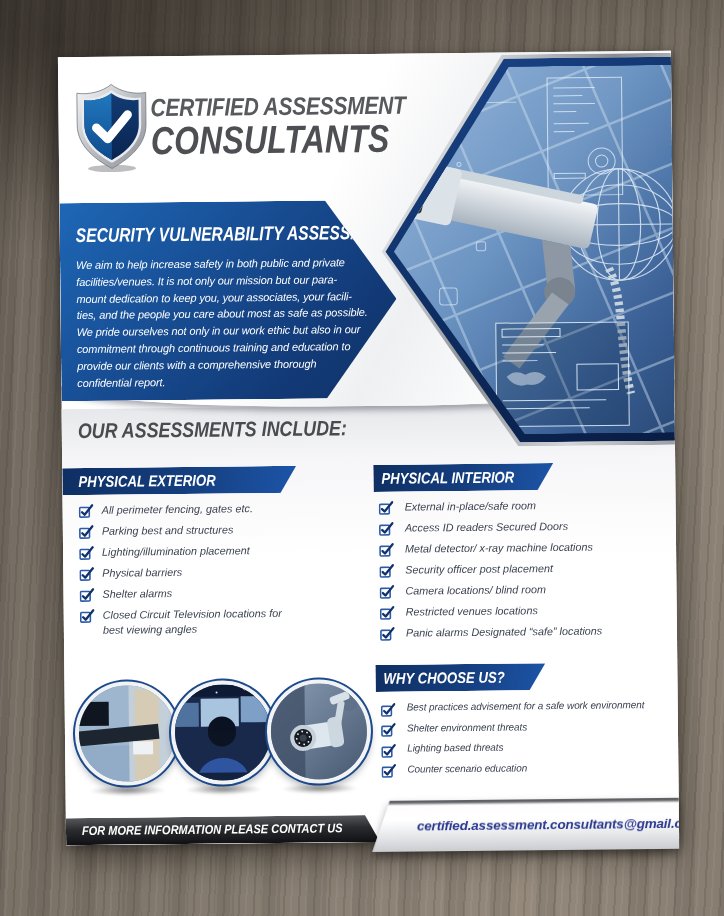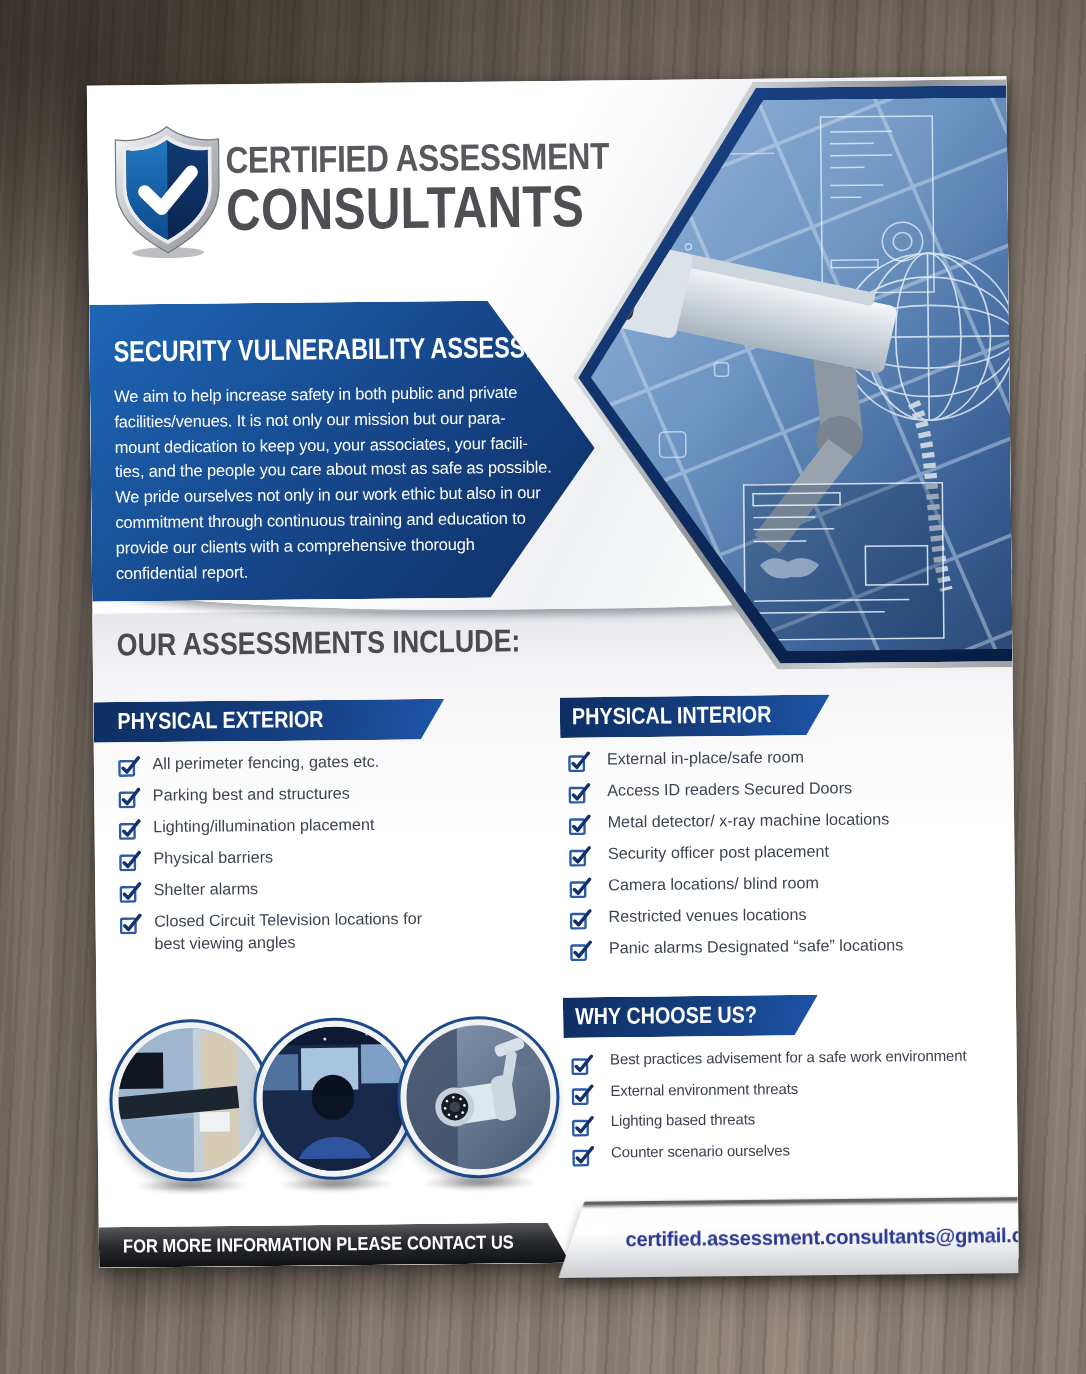--- a/index.html
+++ b/index.html
@@ -99,21 +99,21 @@
 
 <svg width="0" height="0" style="position:absolute">
   <defs>
     <symbol id="chk" viewBox="0 0 15 14">
       <rect x="1" y="3.5" width="9.6" height="9.6" rx="1" fill="#fff" stroke="#2a5aa8" stroke-width="1.6"></rect>
       <path d="M3.4 8.2 L5.9 10.7 L13.6 1.4" fill="none" stroke="#13316b" stroke-width="2.3" stroke-linecap="round" stroke-linejoin="round"></path>
     </symbol>
   </defs>
 </svg>
 
-<div style="position:absolute;inset:0;">
+<div style="position:absolute;inset:0;font-style:italic;">
 <div class="flyer">
 
   <div class="content-bg"></div>
 
   <div class="top-panel">
     <div class="logo">
       <svg viewBox="0 0 100 112" width="80" height="92">
         <defs>
           <linearGradient id="lgSilver" x1="0" y1="0" x2="1" y2="1">
             <stop offset="0" stop-color="#f6f7f9"></stop>
@@ -319,33 +319,33 @@
     <div class="item">
           <svg class="chk">
             <use href="#chk"></use>
           </svg>
           <span>Best practices advisement for a safe work environment</span>
         </div>
     <div class="item">
           <svg class="chk">
             <use href="#chk"></use>
           </svg>
-          <span>External environment threats</span>
+          <span>Shelter environment threats</span>
         </div>
     <div class="item">
           <svg class="chk">
             <use href="#chk"></use>
           </svg>
           <span>Lighting based threats</span>
         </div>
     <div class="item">
           <svg class="chk">
             <use href="#chk"></use>
           </svg>
-          <span>Counter scenario ourselves</span>
+          <span>Counter scenario education</span>
         </div>
   </div>
 
   <div class="circle c1">
     <svg viewBox="0 0 96 96">
       <rect width="96" height="96" fill="#9fb6cf"></rect>
       <rect x="50" y="0" width="46" height="96" fill="#c3cfd9"></rect>
       <rect x="56" y="4" width="24" height="92" fill="#d6cbb4"></rect>
       <rect x="0" y="16" width="30" height="24" fill="#10161f"></rect>
       <rect x="-6" y="42" width="86" height="15" fill="#1c2530" transform="rotate(-5 40 50)"></rect>

